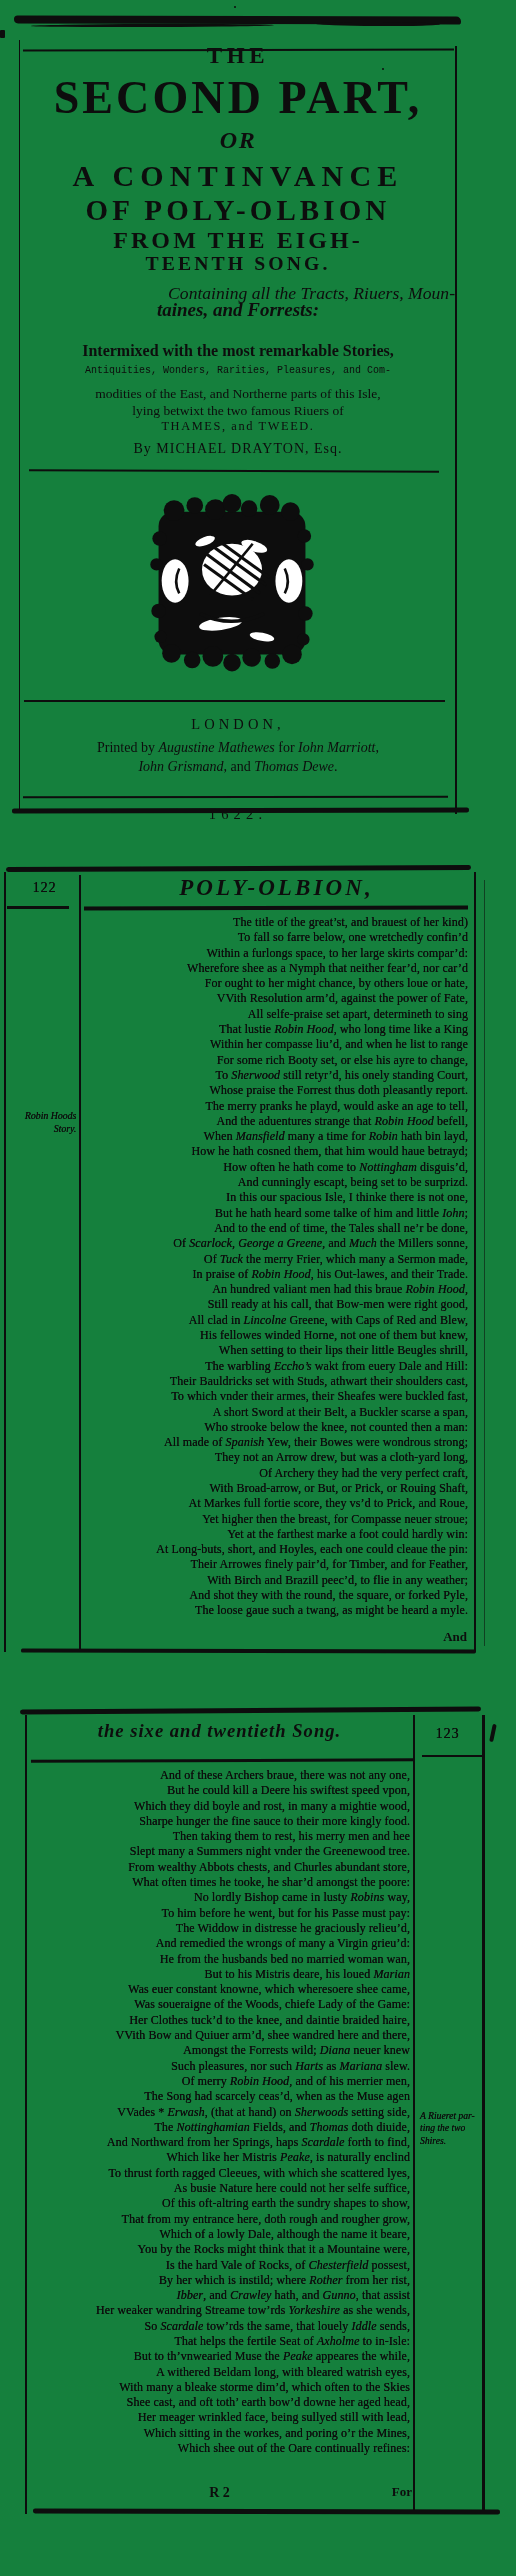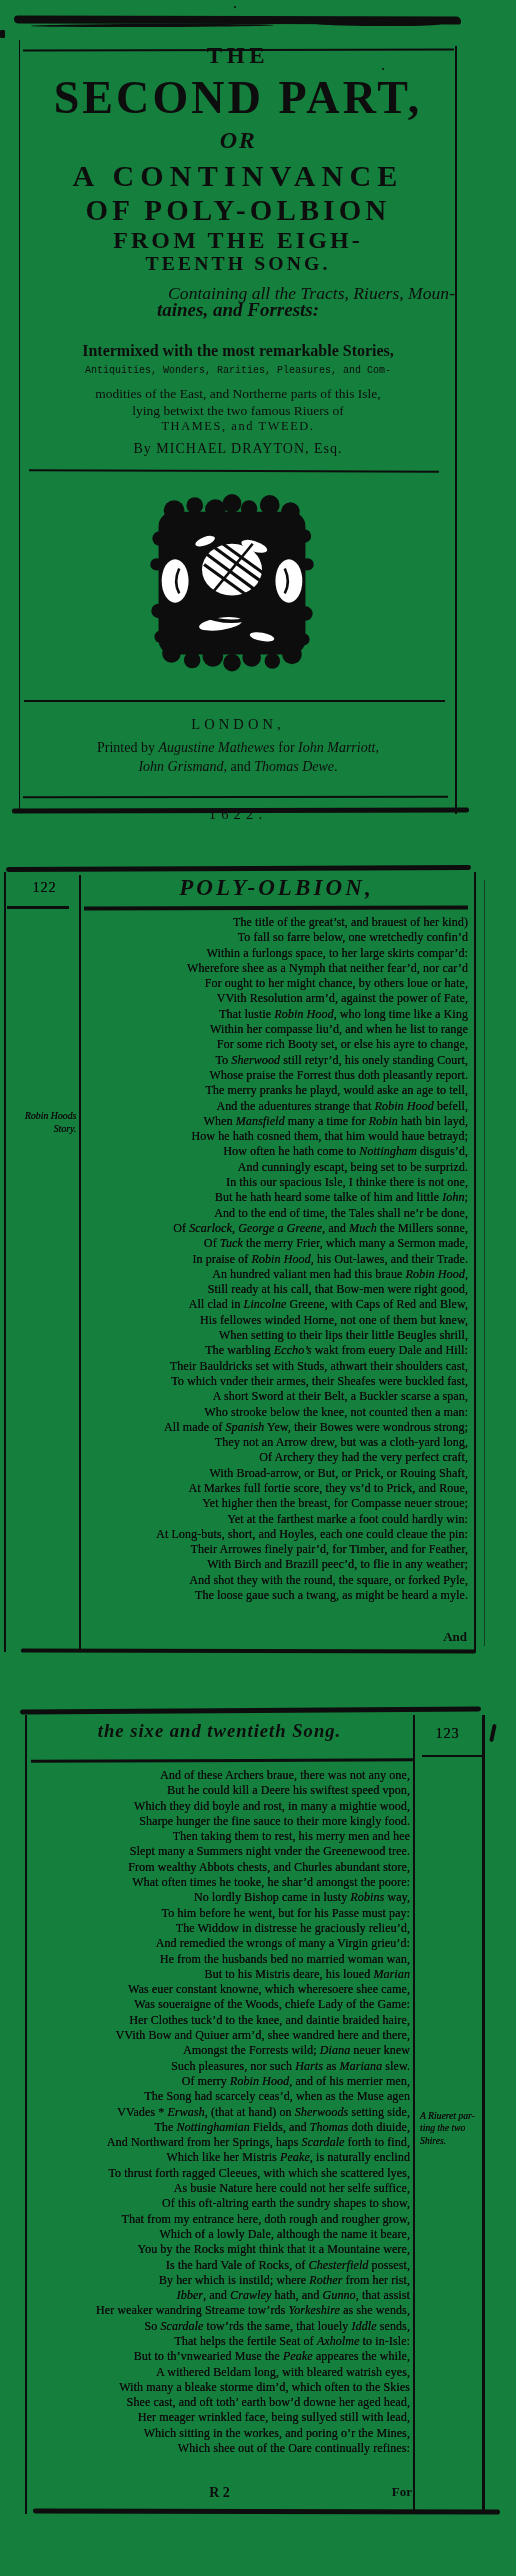--- a/index.html
+++ b/index.html
@@ -131,20 +131,21 @@
     <div class="hdr" style="left:85px;top:875px;width:383px;font-size:23px;letter-spacing:3.1px;">POLY-OLBION,</div>
     <div class="rule" style="left:84px;top:906px;width:384px;height:3.6px;transform:rotate(-0.15deg);"></div>
 
     <div class="poem" style="left:88px;top:915px;width:380px;">
         <div class="pline">The title of the great’st, and brauest of her kind)</div>
         <div class="pline">To fall so farre below, one wretchedly confin’d</div>
         <div class="pline">Within a furlongs space, to her large skirts compar’d:</div>
         <div class="pline">Wherefore shee as a Nymph that neither fear’d, nor car’d</div>
         <div class="pline">For ought to her might chance, by others loue or hate,</div>
         <div class="pline">VVith Resolution arm’d, against the power of Fate,</div>
+        <div class="pline">All selfe-praise set apart, determineth to sing</div>
         <div class="pline">That lustie <i>Robin Hood</i>, who long time like a King</div>
         <div class="pline">Within her compasse liu’d, and when he list to range</div>
         <div class="pline">For some rich Booty set, or else his ayre to change,</div>
         <div class="pline">To <i>Sherwood</i> still retyr’d, his onely standing Court,</div>
         <div class="pline">Whose praise the Forrest thus doth pleasantly report.</div>
         <div class="pline">   The merry pranks he playd, would aske an age to tell,</div>
         <div class="pline">And the aduentures strange that <i>Robin Hood</i> befell,</div>
         <div class="pline">When <i>Mansfield</i> many a time for <i>Robin</i> hath bin layd,</div>
         <div class="pline">How he hath cosned them, that him would haue betrayd;</div>
         <div class="pline">How often he hath come to <i>Nottingham</i> disguis’d,</div>

